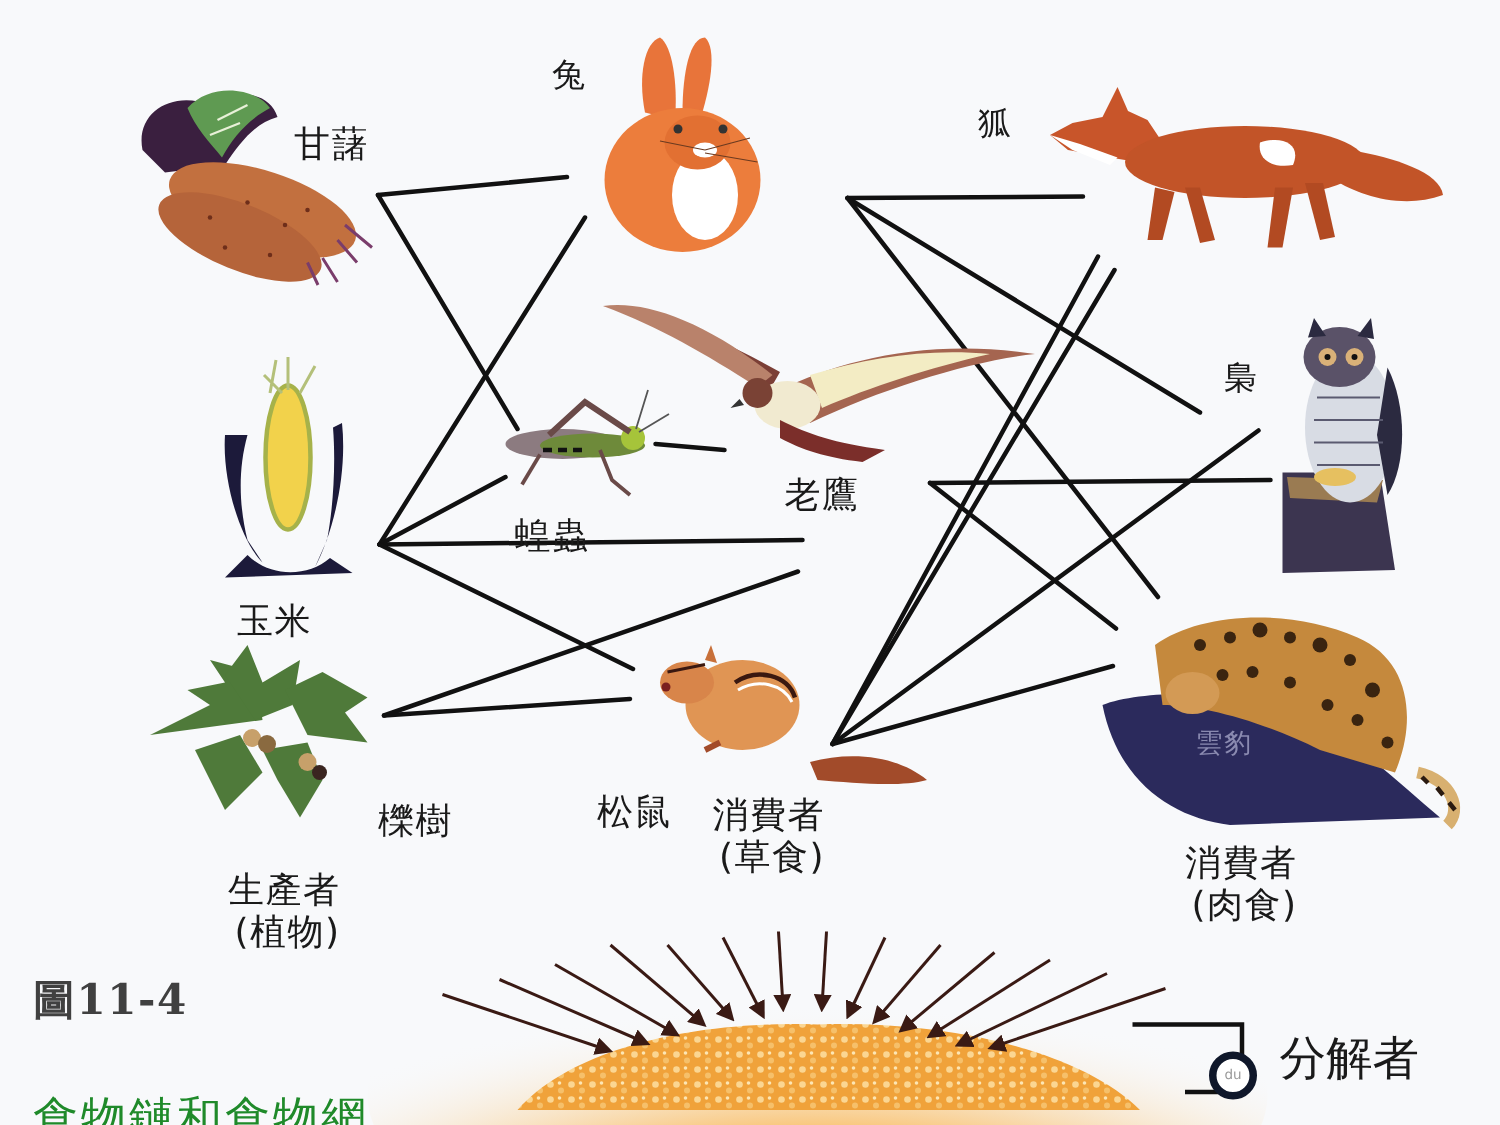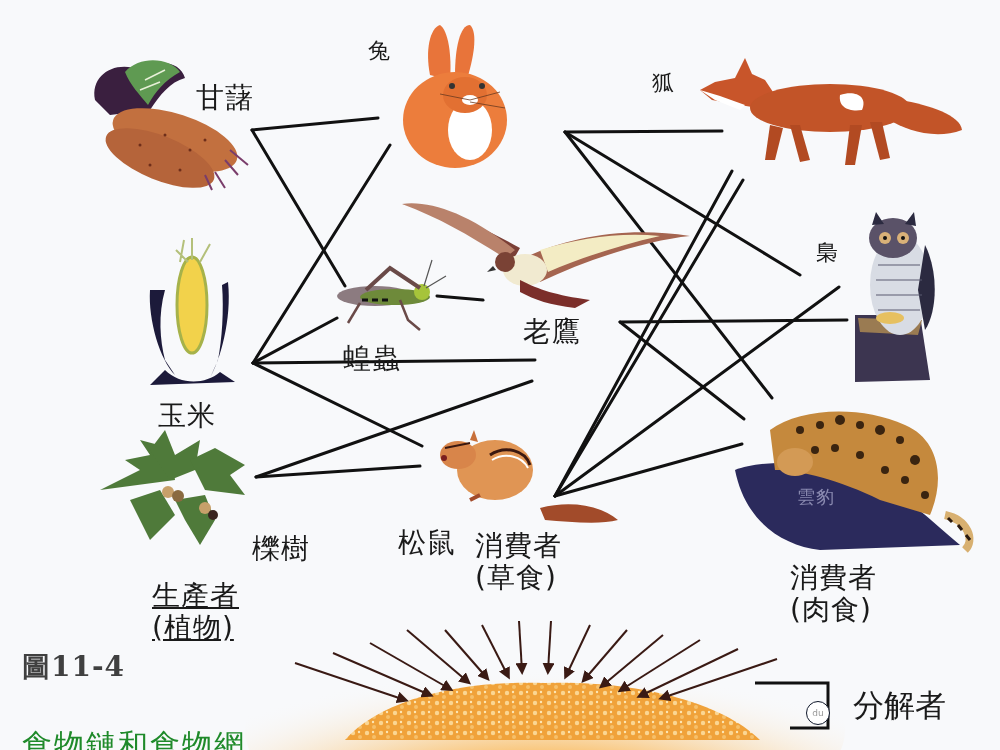--- a/index.html
+++ b/index.html
@@ -4,42 +4,42 @@
 <style>
   html, body { margin: 0; padding: 0; }
   body {
     width: 1000px; height: 750px; overflow: hidden;
     background: #f8f9fb;
     font-family: "DejaVu Sans", "Liberation Sans", sans-serif;
     position: relative;
   }
   #stage { position: absolute; left: 0; top: 0; width: 1000px; height: 750px; }
   .label {
-    position: absolute; color: #1a1a1a; font-size: 28px; line-height: 1;
+    position: absolute; color: #1a1a1a; font-size: 24px; line-height: 1;
     white-space: nowrap; letter-spacing: 1px;
   }
-  .label.multi { text-align: left; line-height: 1.15; }
+  .label.multi { text-align: right; line-height: 1.15; }
   .fig-num {
     position: absolute; left: 22px; top: 648px;
     font-family: "DejaVu Serif", "Liberation Serif", serif;
     font-weight: bold; font-size: 28px; color: #404040; letter-spacing: 1px;
   }
   .fig-title {
     position: absolute; left: 22px; top: 685px;
     font-size: 30px; color: #1f8a2a; letter-spacing: 2px; margin-top: 40px;
   }
   .watermark {
     position: absolute; left: 806px; top: 701px;
     font-size: 22px; color: #ffffff;
     text-shadow: 0 0 2px #777, 0 0 1px #555;
     display: flex; align-items: center; gap: 4px;
   }
   .watermark .paw {
     width: 22px; height: 22px; border-radius: 50%;
-    background: #ffffff; border: 1px solid #0f172a;
+    background: #ffffff; border: 5px solid #0f172a;
     font-size: 9px; color: #999; text-shadow: none;
     display: flex; align-items: center; justify-content: center;
   }
   .decomp-label {
     position: absolute; left: 853px; top: 685px; font-size: 31px; color: #1a1a1a;
   }
 </style>
 </head>
 <body>
 
@@ -254,23 +254,23 @@
 
 <div class="label" style="left:196px;top:84px;">甘藷</div>
 <div class="label" style="left:368px;top:40px;font-size:22px;">兔</div>
 <div class="label" style="left:652px;top:72px;font-size:22px;">狐</div>
 <div class="label" style="left:816px;top:242px;font-size:22px;">梟</div>
 <div class="label" style="left:343px;top:325px;margin-top:20px;">蝗蟲</div>
 <div class="label" style="left:523px;top:318px;">老鷹</div>
 <div class="label" style="left:158px;top:402px;">玉米</div>
 <div class="label" style="left:398px;top:492px;margin-top:37px;">松鼠</div>
 <div class="label" style="left:252px;top:535px;">櫟樹</div>
-<div class="label" style="left:797px;top:488px;font-size:18px;color:#8a8ab0;">雲豹</div>
-
-<div class="label multi" style="left:152px;top:580px;text-decoration:underline;">
+<div class="label" style="left:797px;top:488px;font-size:18px;color:#8a8ab0;font-family:Liberation Mono, monospace;">雲豹</div>
+
+<div class="label multi" style="left:152px;top:580px;">
   <div>生產者</div>
   <div>(植物)</div>
 </div>
 <div class="label multi" style="left:475px;top:530px;">
   <div>消費者</div>
   <div>(草食)</div>
 </div>
 <div class="label multi" style="left:790px;top:562px;">
   <div>消費者</div>
   <div>(肉食)</div>

